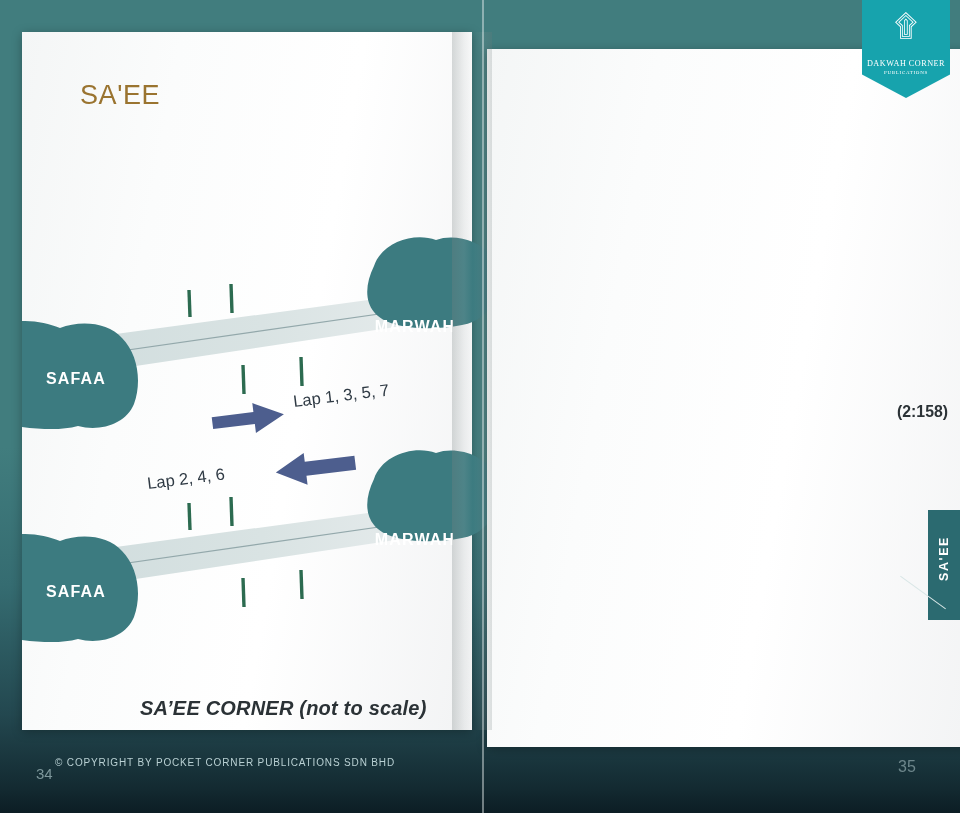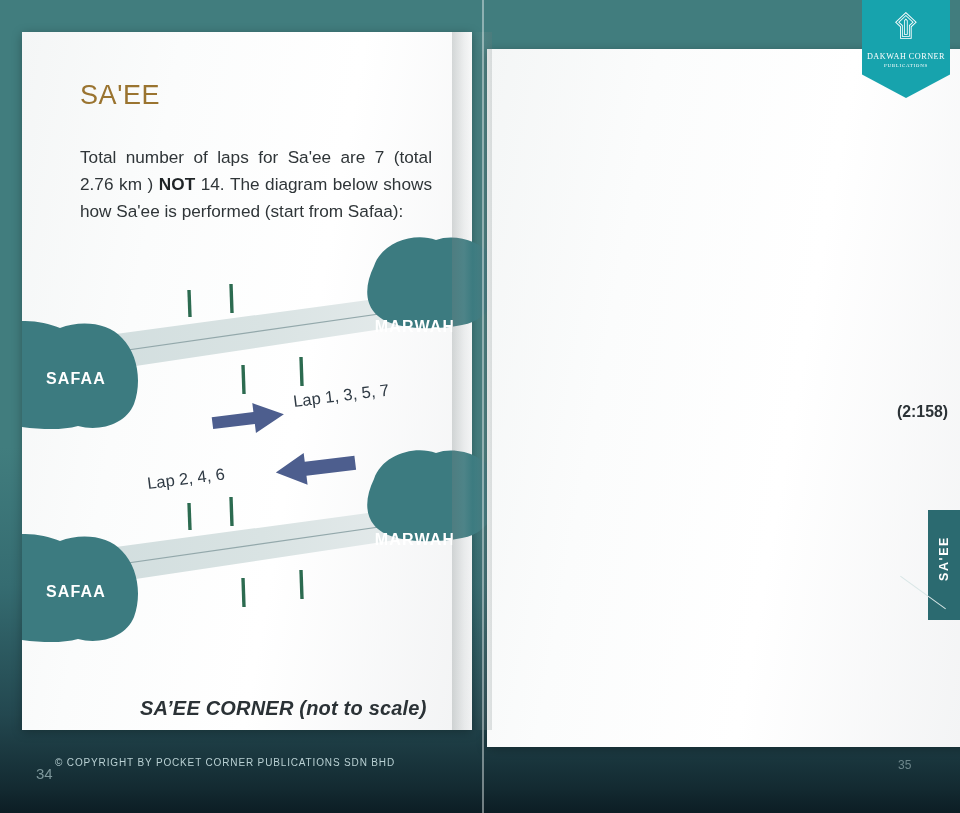--- a/index.html
+++ b/index.html
@@ -96,54 +96,53 @@
     color: #ffffff;
   }
   #logo-mark {
     margin-top: 9px;
     font-size: 30px; line-height: 34px;
     font-family: "DejaVu Sans", sans-serif;
   }
   #logo-name {
     font-size: 8.2px; letter-spacing: .5px;
     font-family: "Liberation Serif", serif;
-    margin-top: 9px;
+    margin-top: 16px;
   }
   #logo-sub {
     font-size: 5px; letter-spacing: .7px; margin-top: 2px;
     font-family: "Liberation Serif", serif;
   }
 
   
   #footer-credit {
     position: absolute; left: 55px; top: 755px;
     font-size: 10px; letter-spacing: .85px;
     color: #cfe0e2; line-height: 15px;
     font-family: "Liberation Sans", sans-serif;
   }
   #footer-credit .line2 { color: #b9d0d3; }
   #pg-left {
     position: absolute; left: 36px; top: 765px;
     font-size: 15px; color: #7d979b;
   }
   #pg-right {
     position: absolute; left: 898px; top: 758px;
-    font-size: 12px; color: #6d868b;
+    font-size: 16px; color: #6d868b;
   }
 </style>
 </head>
 <body>
 
 <div id="stage">
 
   <div id="page-left" class="page">
 
     <h1 id="saee-title" style="margin:0;">SA'EE</h1>
 
-    <p id="intro-par" style="margin:0;"><span>Total number of laps for Sa'ee are 7 (total 2.76 km ) </span><b>NOT</b><span> 14.  The diagram below shows how Sa'ee is performed (start from Safaa):</span></p>
 
     <svg id="diagram" viewBox="0 0 472 730">
       <defs>
         <linearGradient id="trackGrad" x1="0" y1="0" x2="1" y2="0">
           <stop offset="0%" stop-color="#cfdcdd"></stop>
           <stop offset="55%" stop-color="#d9e3e3"></stop>
           <stop offset="100%" stop-color="#e7eced"></stop>
         </linearGradient>
       </defs>
 

